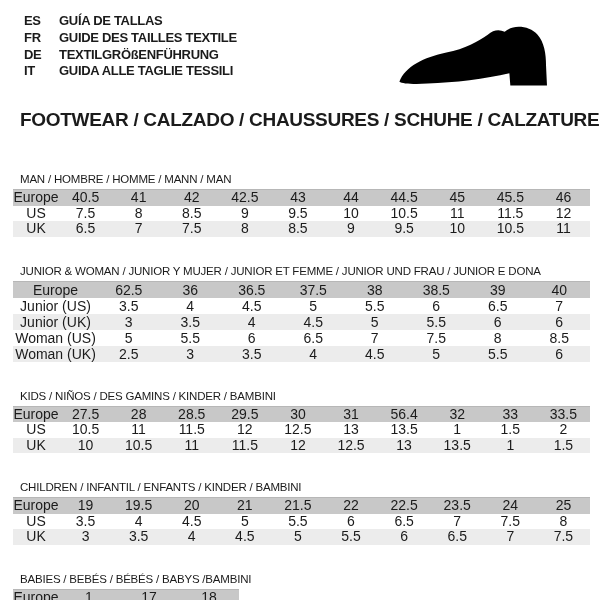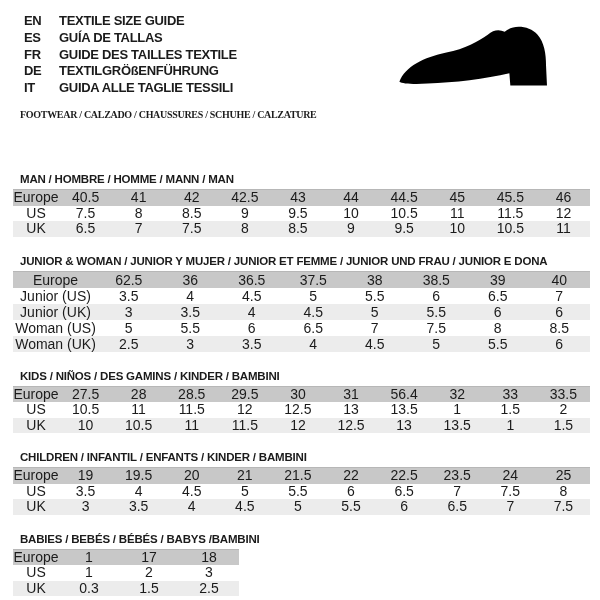--- a/index.html
+++ b/index.html
@@ -7,54 +7,50 @@
     position:relative; width:600px; height:600px; background:#fff;
     font-family:"Liberation Sans", sans-serif; color:#1b1b1b; overflow:hidden;
   }
 
   
   .lang-list { position:absolute; left:24px; top:13px; }
   .lang-row  { display:flex; line-height:16.8px; font-size:13px; font-weight:bold; letter-spacing:-0.3px; }
   .lang-code { width:35px; flex:0 0 35px; }
   .category  {
     position:absolute; left:20px; top:109px;
-    font-size:10px; font-weight:bold; letter-spacing:-0.3px;font-family:Liberation Serif, serif;
+    font-size:19px; font-weight:bold; letter-spacing:-0.3px;
   }
   .shoe { position:absolute; left:388px; top:14px; width:192px; height:94px; }
 
   
   .tables { position:absolute; left:13px; top:173px; width:577px; }
-  .size-section { margin-top:18px; }
+  .size-section { margin-top:28px; }
   .size-section:first-child { margin-top:0; }
   .section-title {
     margin:0 0 4px 0; padding-left:7px;
-    font-size:11.5px; font-weight:bold; line-height:12px; letter-spacing:-0.2px;
+    font-size:11.5px; font-weight:normal; line-height:12px; letter-spacing:-0.2px;
   }
   table.size-table {
     border-collapse:collapse; table-layout:fixed; width:577px;
     border-top:1px solid var(--border,#b7b7b7);
     font-size:14px; color:#1b1b1b;
   }
   table.size-table.narrow { width:226px; }
   table.size-table td { height:15.5px; line-height:15.5px; padding:0; text-align:center; }
   table.size-table.tall td { height:16px; line-height:16px; }
   td.lbl { text-align:left; padding-left:7px; }
   tr.hdr { background:var(--hdr,#c8c8c8); }
   tr.alt { background:var(--alt,#ececec); }
 </style>
 </head>
 <body>
 
 <div class="page">
 
   <div class="lang-list">
-  <div class="lang-row">
-    <span class="lang-code">EN</span>
-    <span class="lang-text">TEXTILE SIZE GUIDE</span>
-  </div>
 
   <div class="lang-row">
     <span class="lang-code">ES</span>
     <span class="lang-text">GUÍA DE TALLAS</span>
   </div>
 
   <div class="lang-row">
     <span class="lang-code">FR</span>
     <span class="lang-text">GUIDE DES TAILLES TEXTILE</span>
   </div>

